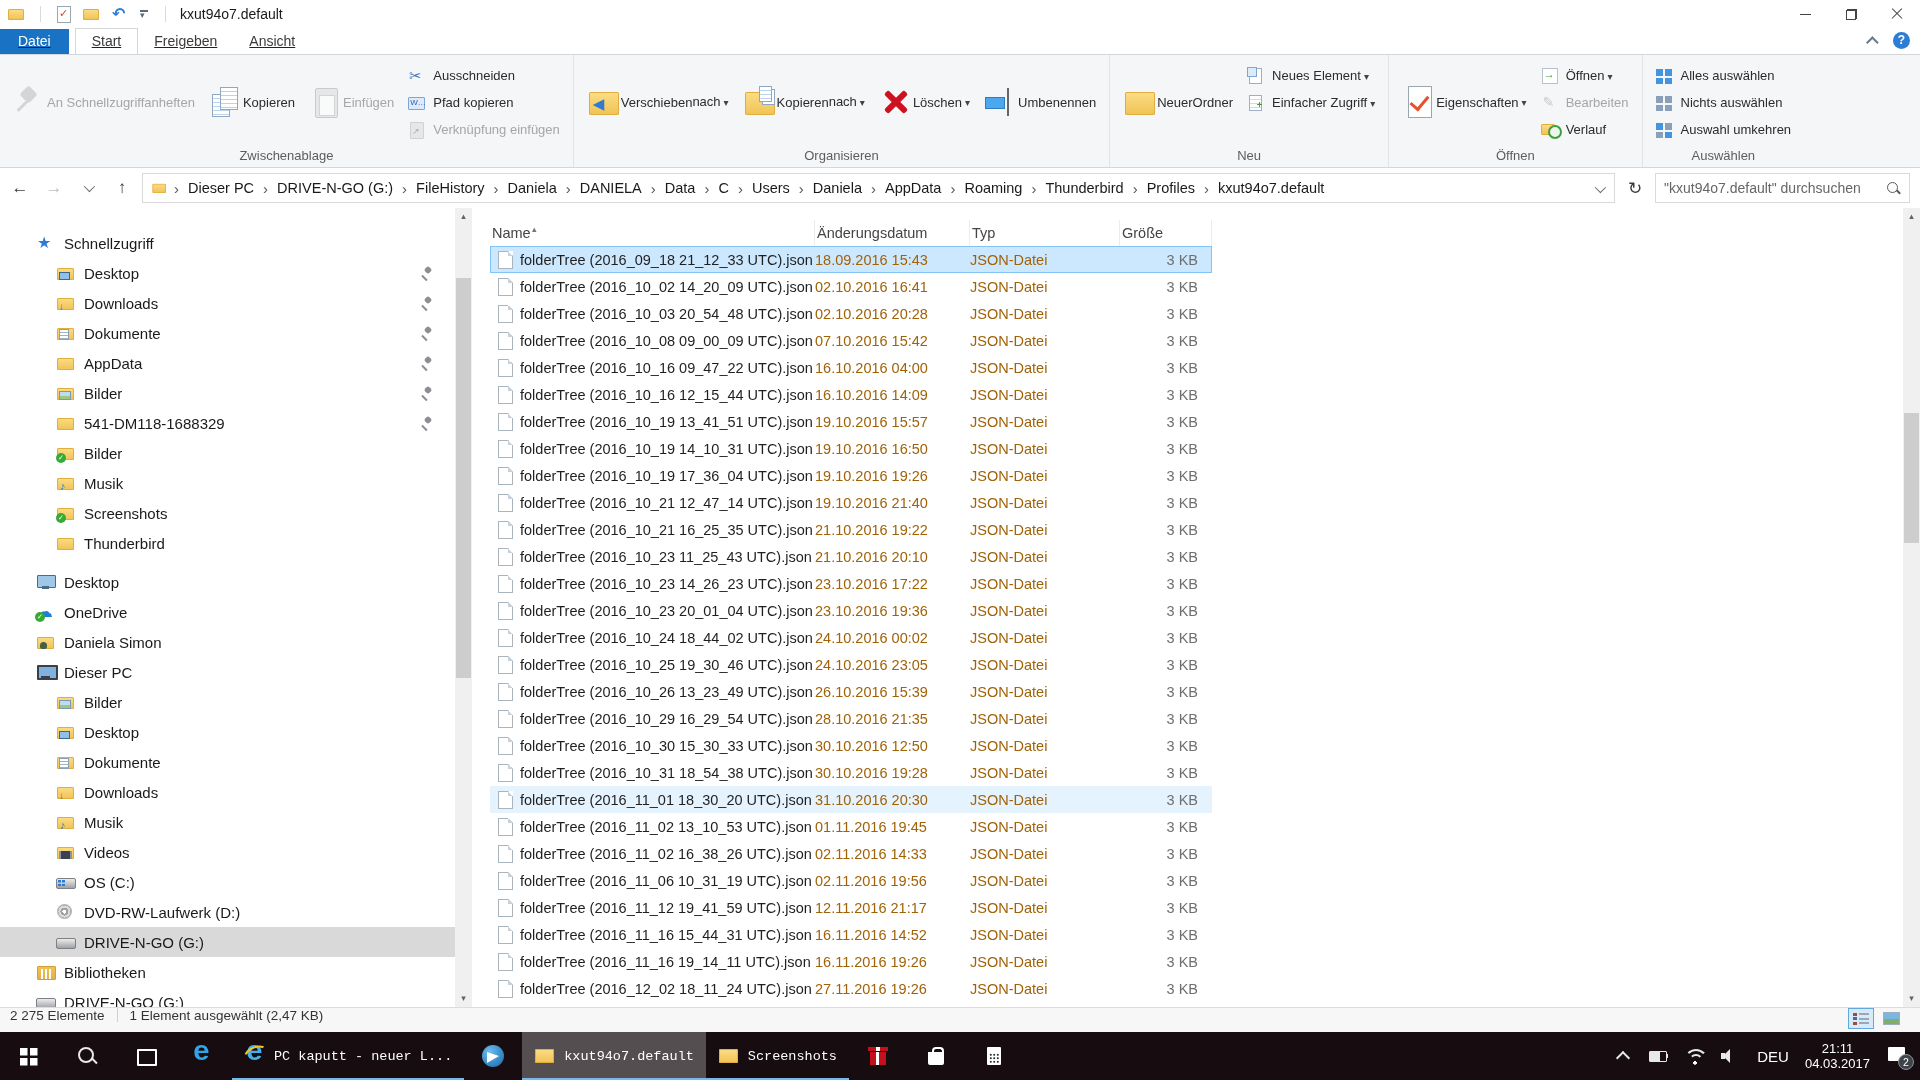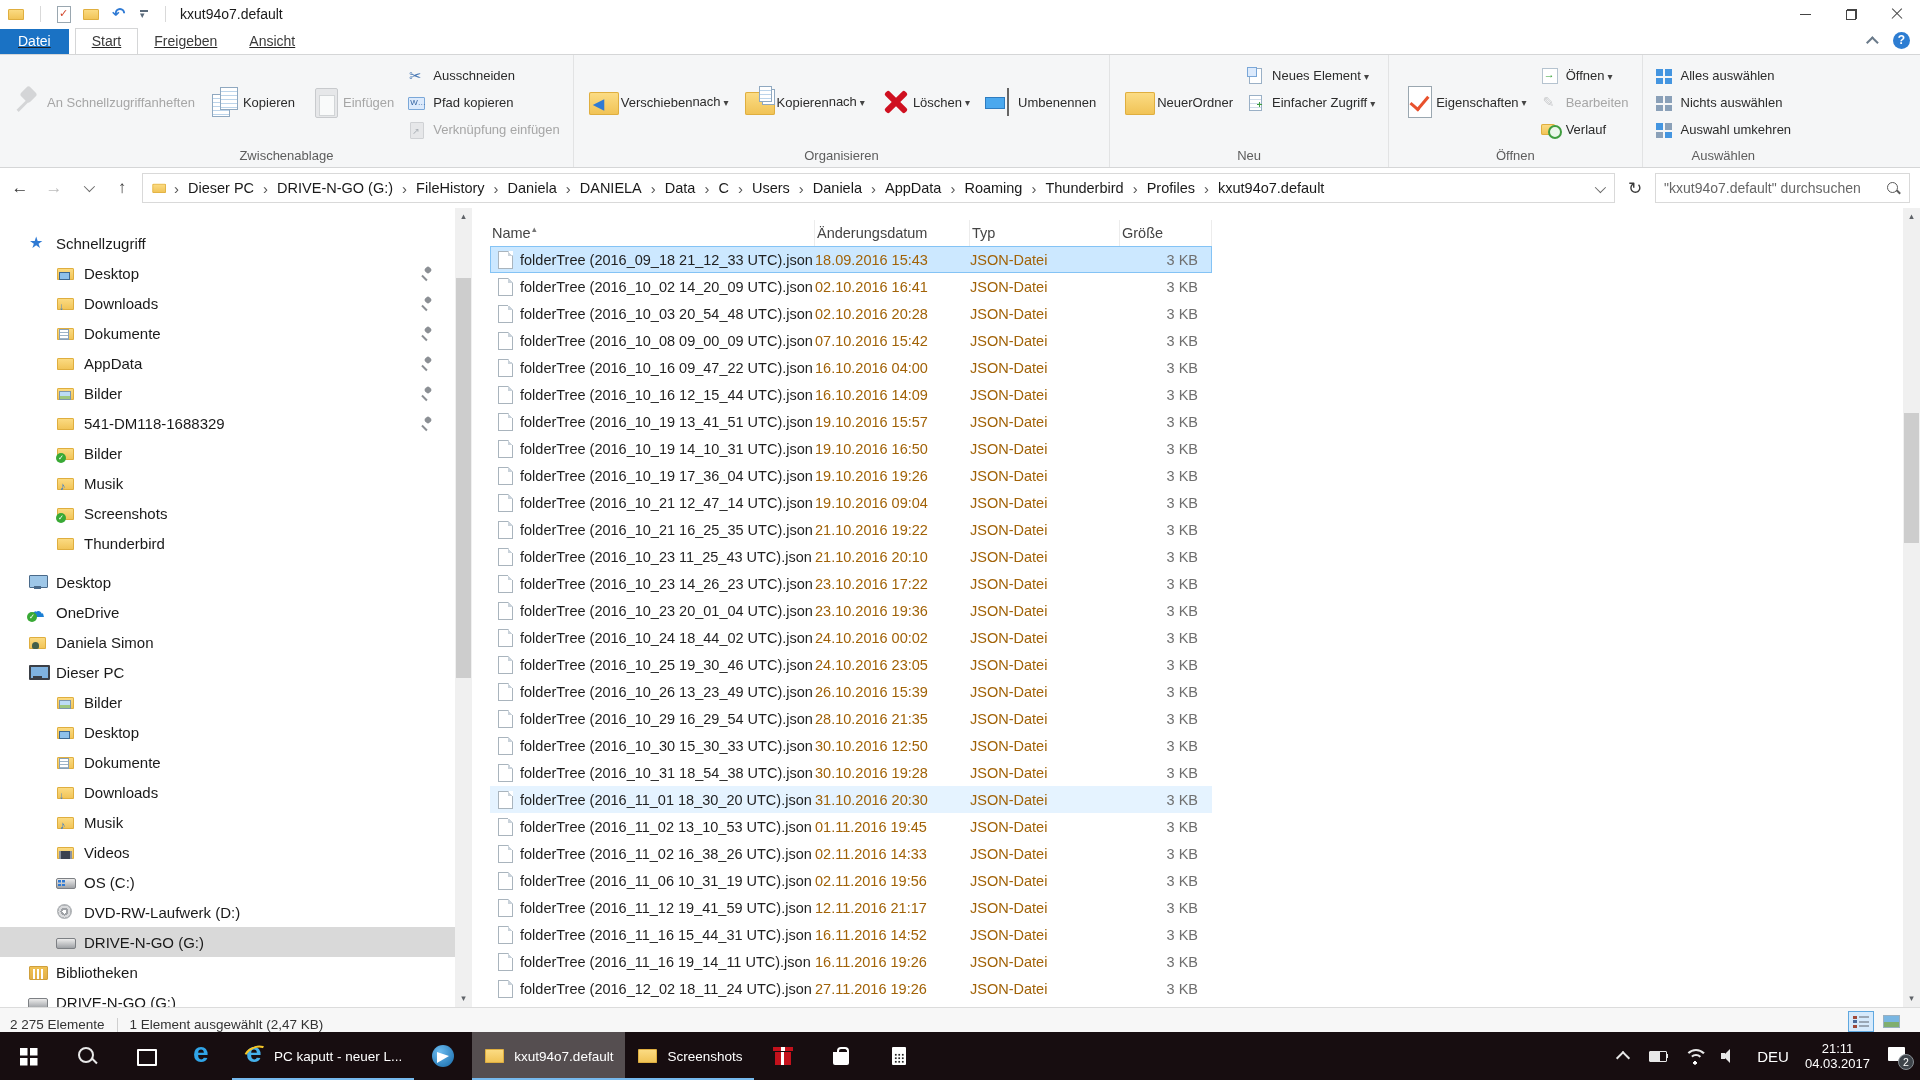--- a/index.html
+++ b/index.html
@@ -122,21 +122,21 @@
   .searchbox input { border:none; outline:none; flex:1; font-size:14px; color:#444; font-family:inherit; background:transparent; }
   .searchbox input::placeholder { color:#666; }
   .ic-mag { position:relative; width:15px; height:15px; flex:none; }
   .ic-mag::before { content:""; position:absolute; left:1px; top:1px; width:9px; height:9px; border:1.6px solid #5a5a5a; border-radius:50%; }
   .ic-mag::after { content:""; position:absolute; left:10px; top:10px; width:5px; height:1.8px; background:#5a5a5a; transform:rotate(45deg); }
 
   
   .main { flex:1; display:flex; position:relative; overflow:hidden; background:#fff; }
   .sidebar { width:472px; flex:none; position:relative; overflow:hidden; padding-top:20px; font-size:15px; }
   .sb-list { display:flex; flex-direction:column; }
-  .sbi { display:flex; align-items:center; height:30px; padding-left:28px; flex:none; color:#1a1a1a; }
+  .sbi { display:flex; align-items:center; height:30px; padding-left:36px; flex:none; color:#1a1a1a; }
   .sbi.ind1 { padding-left:56px; }
   .sbi.gap { margin-top:9px; }
   .sbi.sel { background:#d9d9d9; }
   .sbl { margin-left:8px; white-space:nowrap; }
   .pin-icon { position:relative; margin-left:auto; margin-right:40px; width:12px; height:12px; flex:none; }
   .pin-icon::before { content:""; position:absolute; right:1px; top:0; width:6px; height:6px; background:#8b8f94; border-radius:2px; transform:rotate(45deg); }
   .pin-icon::after { content:""; position:absolute; left:1px; bottom:0; width:7px; height:1.8px; background:#8b8f94; transform:rotate(45deg); }
 
   
   .sb-ic { position:relative; width:20px; height:16px; flex:none; }
@@ -187,34 +187,34 @@
   .row { display:grid; grid-template-columns:30px 295px 155px 150px 92px; height:27px; align-items:center; width:722px; }
   .row.sel { background:#cce8ff; box-shadow:inset 0 0 0 1px #84c3f5; }
   .row.hov { background:#e5f3ff; }
   .c-name { color:#1f1f1f; white-space:nowrap; overflow:hidden; }
   .c-date,.c-type { color:#a16207; white-space:nowrap; }
   .c-size { color:#6f6f6f; text-align:right; padding-right:14px; }
   .fic { position:relative; width:15px; height:18px; background:#fff; border:1px solid #a9b4bd; margin-left:8px; }
   .fic::after { content:""; position:absolute; right:-1px; top:-1px; width:5px; height:5px; background:linear-gradient(225deg,#fff 50%,#c9d2da 50%); }
 
   
-  .statusbar { height:25px; flex:none; background:#f7f7f7; border-top:1px solid #dcdcdc; display:flex; align-items:flex-end; padding:0 10px; font-size:13.5px; color:#333; }
+  .statusbar { height:25px; flex:none; background:#f7f7f7; border-top:1px solid #dcdcdc; display:flex; align-items:flex-start; padding:0 10px; font-size:13.5px; color:#333; }
   .st-sep { width:1px; height:14px; background:#cfcfcf; margin:0 12px; }
   .view-btns { margin-left:auto; display:flex; gap:4px; margin-right:6px; }
   .vbtn { width:26px; height:21px; display:flex; align-items:center; justify-content:center; }
   .vbtn.on { background:#d6eafc; border:1px solid #5fa8e0; }
   .ic-details { width:16px; height:12px; background:
     linear-gradient(#a04a3a,#a04a3a) 0 0/4px 3px no-repeat, linear-gradient(#9aa7b5,#9aa7b5) 6px 0.5px/10px 2px no-repeat,
     linear-gradient(#4a6a9a,#4a6a9a) 0 4.5px/4px 3px no-repeat, linear-gradient(#9aa7b5,#9aa7b5) 6px 5px/10px 2px no-repeat,
     linear-gradient(#a04a3a,#a04a3a) 0 9px/4px 3px no-repeat, linear-gradient(#9aa7b5,#9aa7b5) 6px 9.5px/10px 2px no-repeat; }
   .ic-thumb { width:17px; height:13px; border:1px solid #9ab0c0; background:linear-gradient(#79b6e2 0 55%,#7fae6e 55% 100%); }
 
   
   .taskbar { position:absolute; left:0; right:0; bottom:0; height:48px; background:#170d10; display:flex; align-items:stretch; }
-  .tbtn { display:flex; align-items:center; justify-content:center; min-width:58px; padding:0 12px; position:relative; color:#fff; }
+  .tbtn { display:flex; align-items:center; justify-content:center; min-width:58px; padding:0 12px; position:relative; color:#fff;font-family:Liberation Mono, monospace; }
   .tbtn .tlabel { font-size:13.5px; margin-left:8px; white-space:nowrap; color:#fff; }
   .tbtn.open { box-shadow:inset 0 -2px 0 #76b9ed; }
   .tbtn.active { background:rgba(255,255,255,.27); }
   .tic { position:relative; width:22px; height:22px; flex:none; }
   .i-start { background:
     linear-gradient(#fff,#fff) 2px 3px/7.5px 7.5px no-repeat, linear-gradient(#fff,#fff) 11.5px 3px/7.5px 7.5px no-repeat,
     linear-gradient(#fff,#fff) 2px 12.5px/7.5px 7.5px no-repeat, linear-gradient(#fff,#fff) 11.5px 12.5px/7.5px 7.5px no-repeat; }
   .i-search::before { content:""; position:absolute; left:2px; top:2px; width:12px; height:12px; border:2px solid #e8e8e8; border-radius:50%; }
   .i-search::after { content:""; position:absolute; left:15px; top:15px; width:7px; height:2px; background:#e8e8e8; transform:rotate(45deg); }
   .i-taskview::before { content:""; position:absolute; left:3px; top:4px; width:16px; height:13px; border:2px solid #fff; border-radius:1px; }
@@ -734,21 +734,21 @@
             <div class="row">
               <span class="fic"></span>
               <span class="c-name">folderTree (2016_10_19 17_36_04 UTC).json</span>
               <span class="c-date">19.10.2016 19:26</span>
               <span class="c-type">JSON-Datei</span>
               <span class="c-size">3 KB</span>
             </div>
             <div class="row">
               <span class="fic"></span>
               <span class="c-name">folderTree (2016_10_21 12_47_14 UTC).json</span>
-              <span class="c-date">19.10.2016 09:04</span>
+              <span class="c-date">19.10.2016 21:40</span>
               <span class="c-type">JSON-Datei</span>
               <span class="c-size">3 KB</span>
             </div>
             <div class="row">
               <span class="fic"></span>
               <span class="c-name">folderTree (2016_10_21 16_25_35 UTC).json</span>
               <span class="c-date">21.10.2016 19:22</span>
               <span class="c-type">JSON-Datei</span>
               <span class="c-size">3 KB</span>
             </div>

